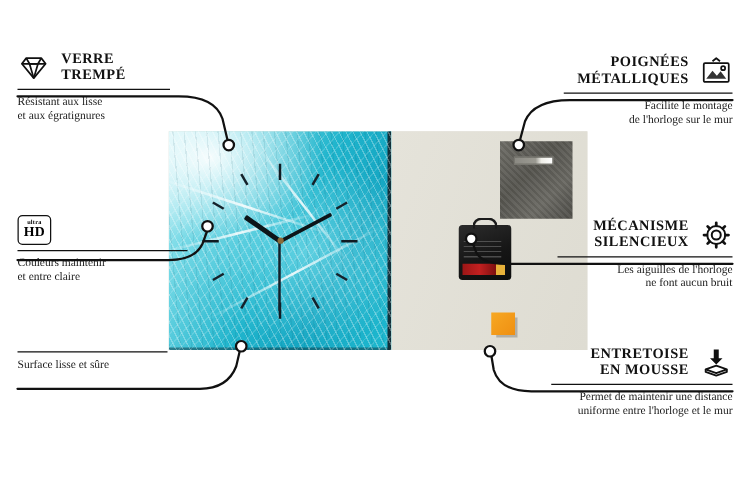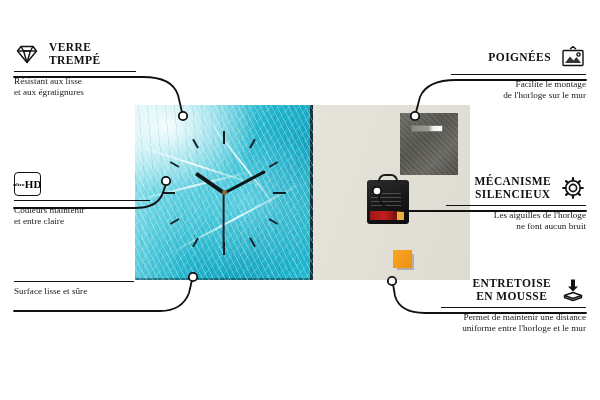--- a/index.html
+++ b/index.html
@@ -135,38 +135,38 @@
   .feat.left .row { justify-content: flex-start; }
   .feat.right .row { justify-content: flex-end; }
   .feat .title {
     font-weight: bold;
     font-size: 11.5px;
     line-height: 13px;
     letter-spacing: .4px;
     color: #111111;
     text-transform: uppercase;
   }
-  .feat.right .title { text-align: center; }
+  .feat.right .title { text-align: right; }
   .feat .rule {
     height: 1.4px; background: #111111;
     margin: 4px 0 4px 0;
   }
   .feat .desc {
     font-size: 9.2px;
     line-height: 11px;
     color: #1a1a1a;
   }
   .feat.right .desc { text-align: right; }
   .ico { width: 26px; height: 26px; flex: 0 0 26px; }
   .ico svg { display: block; width: 26px; height: 26px; }
 
   .hdbox {
     width: 27px; height: 24px; flex: 0 0 27px;
     border: 1.6px solid #111; border-radius: 4px;
-    display: flex; 
+    display: flex; flex-direction: column;
     align-items: center; justify-content: center;
     line-height: 1;
   }
   .hdbox .u { font-size: 5px; font-weight: bold; letter-spacing: .2px; }
   .hdbox .h { font-size: 11px; font-weight: bold; letter-spacing: .3px; }
 </style>
 </head>
 <body>
 
 <div id="root">
@@ -302,20 +302,21 @@
     <div class="rule" style="width:120px;"></div>
     <div class="desc">
       <span>Surface lisse et sûre</span>
     </div>
   </div>
 
   <div class="feat right" style="left:451px; top:44px; width:135px;">
     <div class="row">
       <span class="title">
         <span>POIGNÉES</span><br>
+        <span>MÉTALLIQUES</span>
       </span>
       <span class="ico">
         <svg viewBox="0 0 26 26">
             <g fill="none" stroke="#111" stroke-width="1.4" stroke-linejoin="round">
           <path d="M10,5 L13,2.6 L16,5"></path>
           <rect x="3" y="6.5" width="20" height="15" rx="1"></rect>
           <path d="M5,19 L10,12.5 L13.5,16.5 L16.5,13 L21,19 Z" fill="#111" stroke="none" opacity=".85"></path>
           <circle cx="18.5" cy="10.5" r="1.6"></circle>
         </g>
           </svg>

